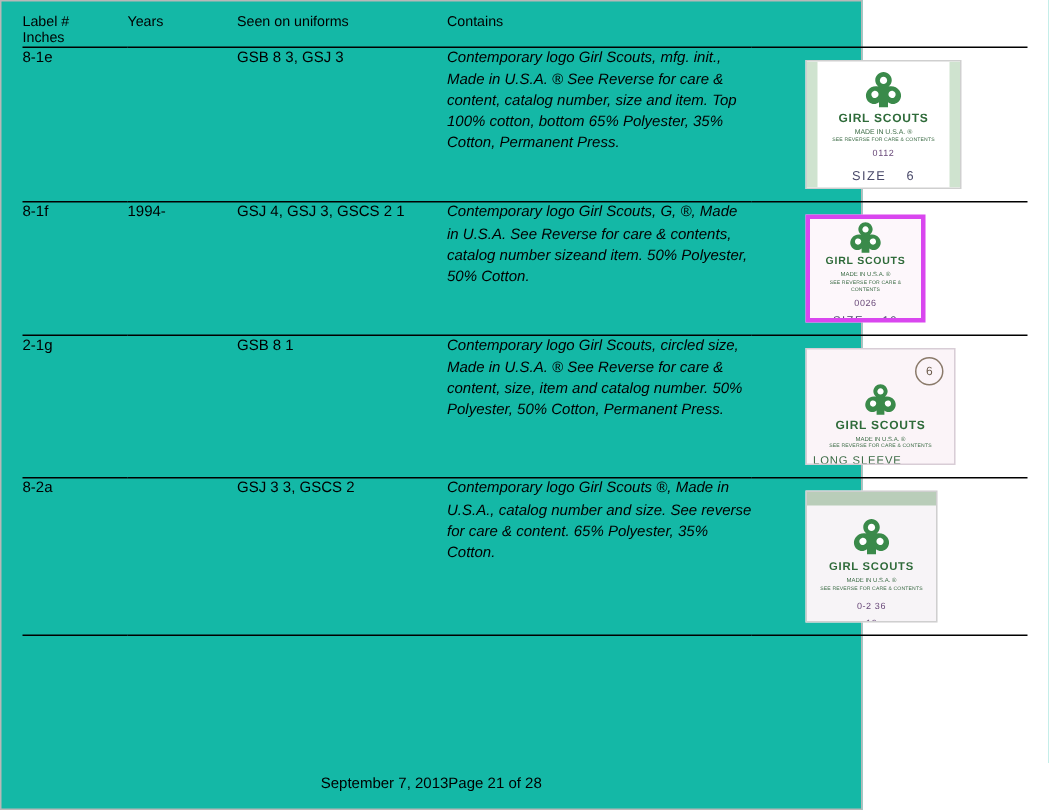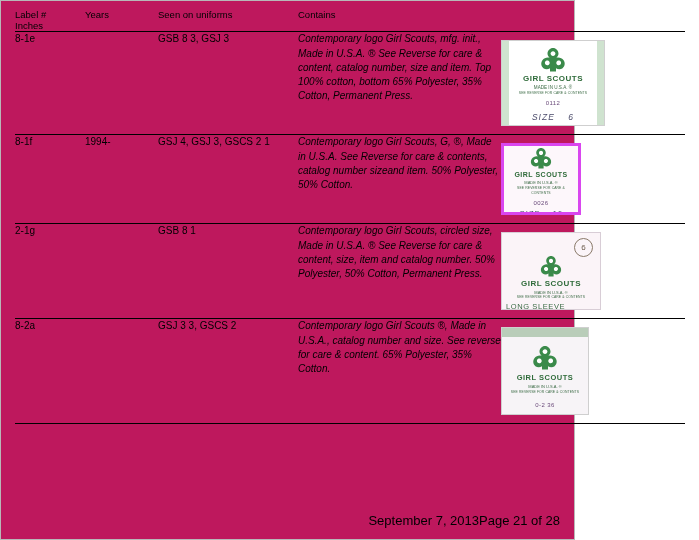--- a/index.html
+++ b/index.html
@@ -15,21 +15,21 @@
     position: relative;
     overflow: hidden;
   }
   .page {
     position: absolute;
     left: 0; top: 0;
     width: 575px;
     height: 540px;
     box-sizing: border-box;
     border: 1px solid #b8b8b8;
-    background: #be185d;
+    background: #14b8a6;
   }
   .content {
     position: absolute;
     left: 14px;
     top: 8px;
     width: 670px;
   }
   table.doc-table {
     border-collapse: collapse;
     width: 670px;
@@ -68,20 +68,21 @@
 
   
   .label-wrap {
     position: relative;
   }
   .label {
     position: relative;
     box-sizing: border-box;
     overflow: hidden;
     font-family: "Liberation Sans", sans-serif;
+    margin-left: 36px;
   }
 
   .trefoil {
     display: block;
     margin: 0 auto;
   }
   .lbl-text {
     text-align: center;
     color: #2f6b3a;
   }
@@ -102,21 +103,20 @@
     font-size: 6px;
     color: #6a4a7a;
     text-align: center;
     letter-spacing: 0.4px;
   }
   .lbl-size {
     font-size: 8.5px;
     color: #4a4a6a;
     text-align: center;
     letter-spacing: 1px;
-    font-style: italic;
   }
   .lbl-sleeve {
     font-size: 7.5px;
     color: #4a5a7a;
     text-align: left;
     letter-spacing: 0.6px;
   }
 
   
   #label-1 {
@@ -177,23 +177,23 @@
     left: 0; right: 0; top: 0;
     height: 9px;
     background: #b9cdb9;
   }
 
   .footer {
     position: absolute;
     left: 14px;
     right: 14px;
     bottom: 11px;
-    font-size: 13px;
+    font-size: 10px;
     display: flex;
-    justify-content: flex-end;
+    justify-content: center;
     color: #000;
   }
 </style>
 </head>
 <body>
 
 <div class="page">
   <div class="content">
 
     <table class="doc-table">

